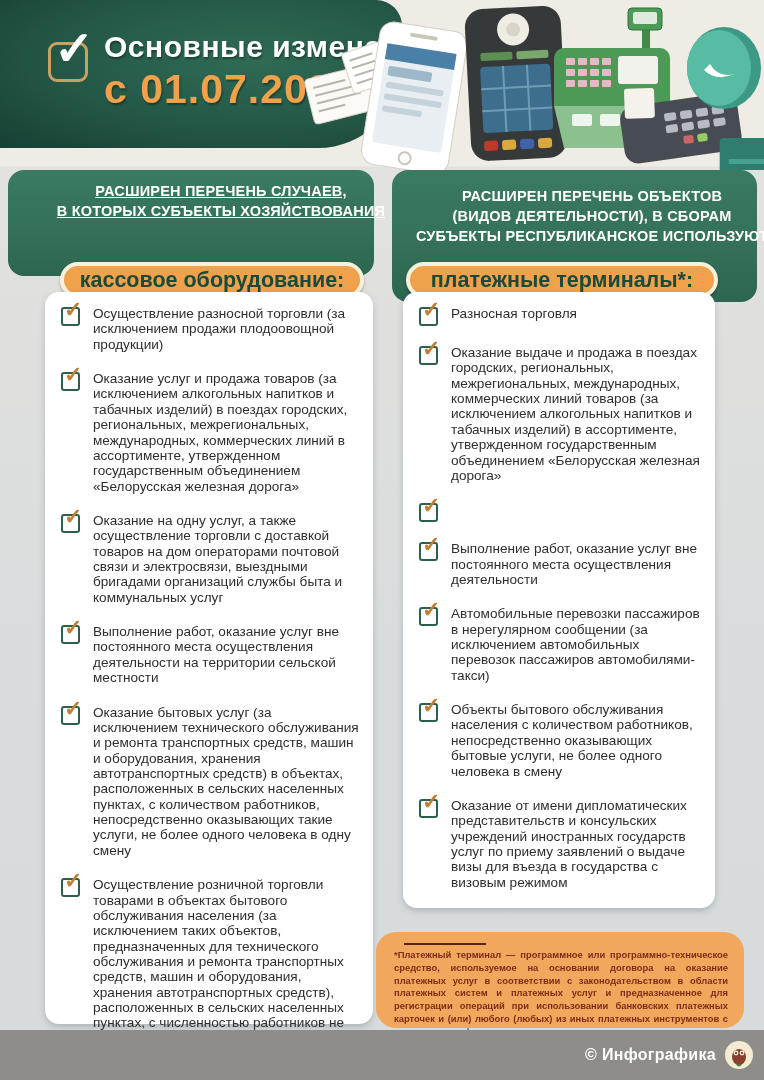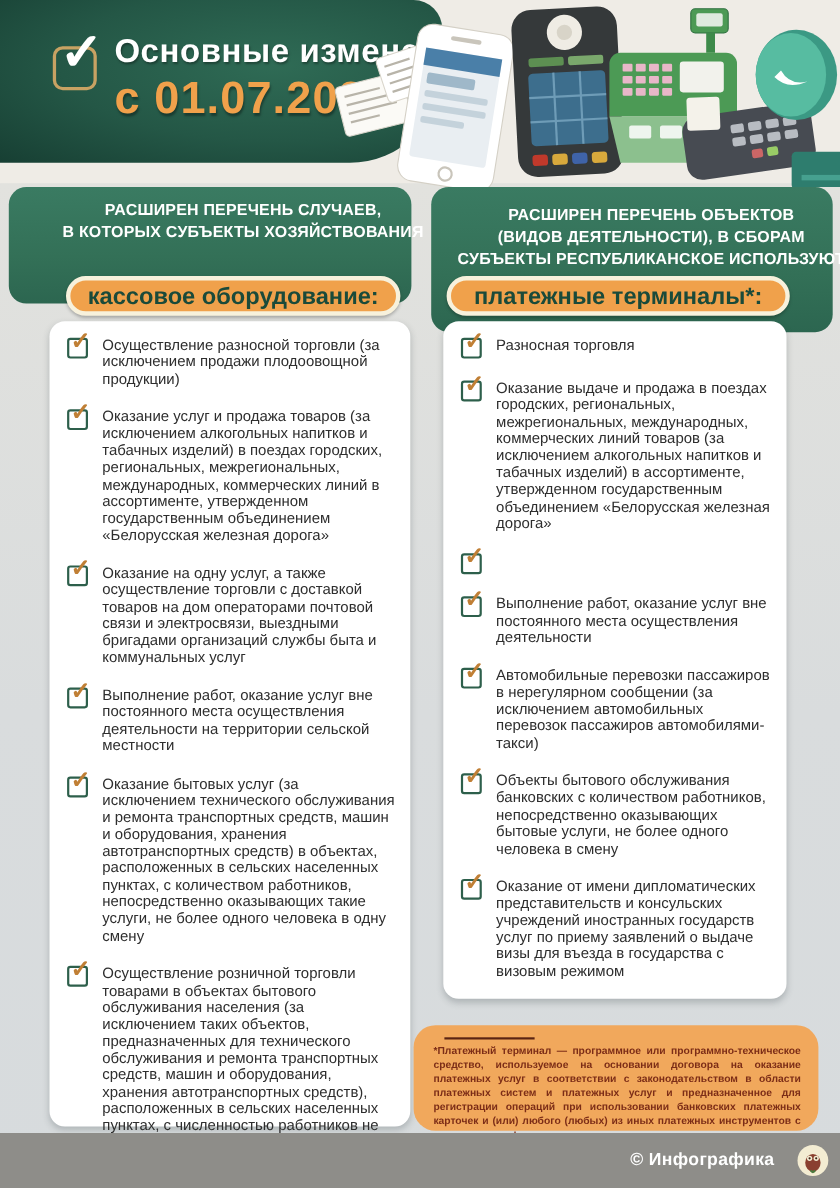--- a/index.html
+++ b/index.html
@@ -23,44 +23,44 @@
   .hdr-check .tick{position:absolute;left:3px;top:-20px;font-size:48px;line-height:1;color:#fff;font-weight:bold;}
   .hdr-titles{position:absolute;left:104px;top:30px;white-space:nowrap;}
   .hdr-line1{color:#fff;font-size:30px;font-weight:bold;letter-spacing:.5px;text-shadow:1px 2px 2px rgba(0,0,0,.35);}
   .hdr-line2{color:var(--accent-orange);font-size:41px;font-weight:bold;letter-spacing:1px;margin-top:2px;text-shadow:1px 2px 2px rgba(0,0,0,.35);}
   .devices{position:absolute;left:286px;top:2px;}
   
   .panel{position:absolute;top:170px;border-radius:16px;background:linear-gradient(180deg,#3a7b62 0%,var(--panel-green) 60%,#2c6650 100%);}
   .panel-left{left:8px;width:366px;height:106px;}
   .panel-right{left:392px;width:365px;height:132px;}
   .panel-hdr{position:absolute;left:0;width:100%;text-align:center;color:#fff;font-weight:bold;font-size:14.5px;line-height:1.38;letter-spacing:.2px;}
-  .panel-hdr-left{top:181px;left:8px;width:426px;}
+  .panel-hdr-left{top:181px;left:8px;width:426px;text-decoration:underline;}
   .panel-hdr-right{top:186px;left:392px;width:400px;}
-  .pill{position:absolute;top:251px;height:36px;background:var(--accent-orange);border:4px solid var(--pill-border);
+  .pill{position:absolute;top:262px;height:36px;background:var(--accent-orange);border:4px solid var(--pill-border);
     border-radius:24px;display:flex;align-items:center;justify-content:center;
     color:var(--pill-text);font-weight:bold;font-size:21.5px;box-shadow:0 2px 3px rgba(0,0,0,.25);}
   .pill-left{left:60px;width:304px;}
   .pill-right{left:406px;width:312px;}
   .card{position:absolute;top:292px;background:var(--card-bg);border-radius:14px;box-shadow:0 3px 6px rgba(60,70,75,.25);
     padding:14px 14px 6px 16px;}
   .card-left{left:45px;width:328px;height:732px;}
   .card-right{left:403px;width:312px;height:616px;}
   ul.items{list-style:none;}
   .item{display:flex;gap:13px;margin-bottom:19px;}
   .cb{position:relative;flex:0 0 19px;width:19px;height:19px;border:2px solid var(--cb-border);border-radius:3px;margin-top:1px;background:#fff;}
   .cb .tick{position:absolute;left:1px;top:-10px;font-size:22px;line-height:1;color:var(--check-orange);font-weight:bold;}
   .item-text{font-size:13.6px;line-height:1.13;color:var(--text);}
   
   .footnote{position:absolute;left:376px;top:932px;width:368px;height:96px;background:var(--footnote-bg);
     border-radius:20px;padding:11px 16px 8px 18px;}
   .footnote-rule{width:82px;height:2px;background:#5a2413;margin:0 0 4px 10px;}
   .footnote-text{font-size:9.4px;font-weight:bold;color:var(--footnote-text);line-height:1.36;text-align:justify;}
   
   .footer{position:absolute;left:0;bottom:0;width:764px;height:50px;background:var(--footer-bg);
-    display:flex;align-items:center;justify-content:flex-end;padding-right:10px;gap:12px;}
+    display:flex;align-items:center;justify-content:flex-end;padding-right:10px;}
   .copyright{color:#fff;font-weight:bold;font-size:16px;letter-spacing:.3px;margin-right:8px;}
   .footer-logo{flex:0 0 30px;}
   .org{color:#fff;font-size:9.6px;font-weight:bold;line-height:1.35;letter-spacing:.2px;opacity:.95;}
 </style>
 </head>
 <body>
 
 <div id="poster">
 
   <div class="header-shape">
@@ -275,21 +275,21 @@
           <span class="cb">
             <span class="tick">✓</span>
           </span>
           <span class="item-text">Автомобильные перевозки пассажиров в нерегулярном сообщении (за исключением автомобильных перевозок пассажиров автомобилями-такси)</span>
         </li>
 
         <li class="item">
           <span class="cb">
             <span class="tick">✓</span>
           </span>
-          <span class="item-text">Объекты бытового обслуживания банковских с количеством работников, непосредственно оказывающих бытовые услуги, не более одного человека в смену</span>
+          <span class="item-text">Объекты бытового обслуживания населения с количеством работников, непосредственно оказывающих бытовые услуги, не более одного человека в смену</span>
         </li>
 
         <li class="item">
           <span class="cb">
             <span class="tick">✓</span>
           </span>
           <span class="item-text">Оказание от имени дипломатических представительств и консульских учреждений иностранных государств услуг по приему заявлений о выдаче визы для въезда в государства с визовым режимом</span>
         </li>
       </ul>
   </div>

